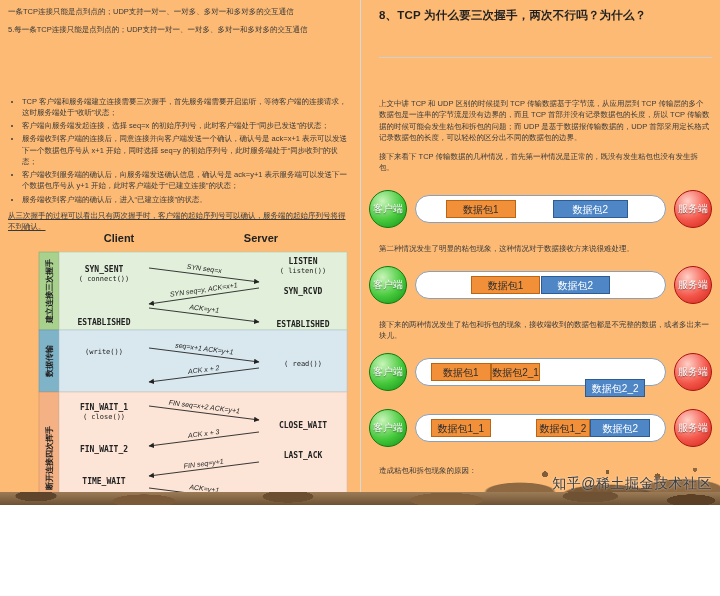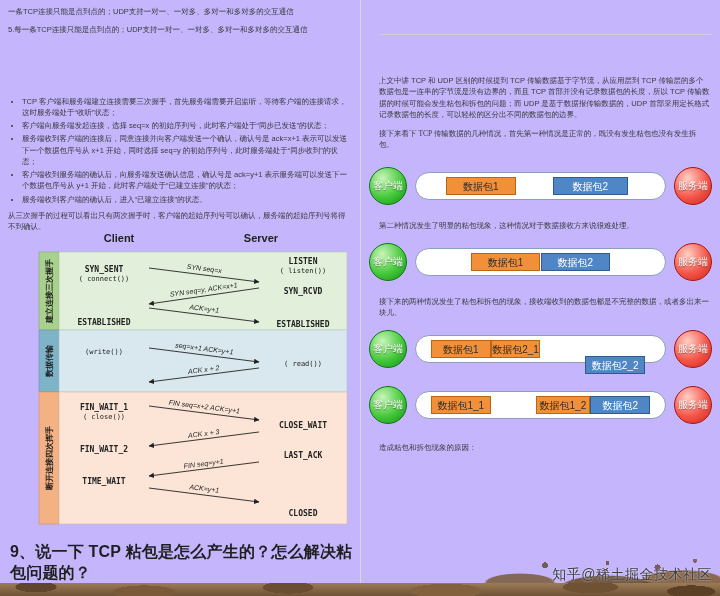--- a/index.html
+++ b/index.html
@@ -1,40 +1,40 @@
 <!DOCTYPE html>
 <html><head>
 <meta charset="utf-8">
 <style>
   * { margin:0; padding:0; box-sizing:border-box; }
   body { background:#fff; }
-  .canvas { position:relative; width:720px; height:596px; background:#c4b5fd; overflow:hidden;
+  .canvas { position:relative; width:720px; height:505px; background:#fdba74; overflow:hidden;
             font-family:"Liberation Sans","DejaVu Sans",sans-serif; color:#333; }
   .divider { position:absolute; left:360px; top:0; width:1px; height:596px; background:#d9d9d9; }
 
   
   .left-page  { position:absolute; left:0; top:0; width:360px; height:596px; }
   .right-page { position:absolute; left:361px; top:0; width:359px; height:596px; }
 
   .smalltext { font-size:7.5px; line-height:1.5; color:#3a3a3a; }
   .top-text { margin:6px 8px 0; }
   .top-text p { margin-bottom:7px; }
   .hs-bullets { margin:60px 8px 0 22px; list-style:disc; }
   .hs-bullets li { margin-bottom:2px; }
-  .summary { margin:5px 8px 0; }
+  .summary { margin:5px 8px 0;text-decoration:underline; }
 
   .hs-svg { position:absolute; left:9px; top:228px; }
   .q-heading { font-size:16px; font-weight:bold; color:#1f1f1f; letter-spacing:.2px; }
   .q9 { position:absolute; left:10px; top:542px; width:345px; }
 
   
   .q8 { margin:8px 18px 0; font-size:11.5px; }
   .hrline { margin:34px 8px 0 18px; border-top:1px solid #d0d0d0; height:0; }
   .para1 { margin:40px 10px 0 18px; }
-  .intro  { margin:8px 10px 12px 18px;font-family:Liberation Serif, serif; }
+  .intro  { margin:8px 10px 12px 18px; }
   .casetext { margin:9px 10px 0 18px; }
   .cause-title { margin:12px 10px 0 18px; }
   .cause-list { margin:4px 10px 0 28px; list-style:disc; }
   .cause-list li { margin-bottom:1px; }
 
   .flow-row { position:relative; height:48px; margin:8px 4px 0 4px; }
   .sphere { position:absolute; top:4px; width:38px; height:38px; border-radius:50%;
             display:flex; align-items:center; justify-content:center;
             font-size:10px; color:#fff; text-shadow:0 1px 1px rgba(0,0,0,.45);font-family:Liberation Serif, serif; }
   .sphere.green { left:4px;  background:radial-gradient(circle at 35% 28%, #c9f5b9, #47c93c 55%, #0f9015);
@@ -165,20 +165,21 @@
       <path d="M250,234 L140,248" stroke="#222" stroke-width="0.9" marker-end="url(#arr)" fill="none"></path>
       <text class="al" transform="rotate(-7 195 238)" x="195" y="238" text-anchor="middle">FIN seq=y+1</text>
       <path d="M140,260 L250,274" stroke="#222" stroke-width="0.9" marker-end="url(#arr)" fill="none"></path>
       <text class="al" transform="rotate(7 195 263)" x="195" y="263" text-anchor="middle">ACK=y+1</text>
     </svg>
 
     <h2 class="q-heading q9">9、说一下 TCP 粘包是怎么产生的？怎么解决粘包问题的？</h2>
   </section>
 
   <section class="right-page">
+    <h2 class="q-heading q8">8、TCP 为什么要三次握手，两次不行吗？为什么？</h2>
     <div class="hrline"></div>
 
     <p class="para1 smalltext">上文中讲 TCP 和 UDP 区别的时候提到 TCP 传输数据基于字节流，从应用层到 TCP 传输层的多个数据包是一连串的字节流是没有边界的，而且 TCP 首部并没有记录数据包的长度，所以 TCP 传输数据的时候可能会发生粘包和拆包的问题；而 UDP 是基于数据报传输数据的，UDP 首部采用定长格式记录数据包的长度，可以轻松的区分出不同的数据包的边界。</p>
     <p class="intro smalltext">接下来看下 TCP 传输数据的几种情况，首先第一种情况是正常的，既没有发生粘包也没有发生拆包。</p>
 
     <div class="flow-row row1">
       <div class="sphere green">客户端</div>
       <div class="pill">
         <div class="pkt orange pk1">数据包1</div>
         <div class="pkt blue pk2">数据包2</div>

